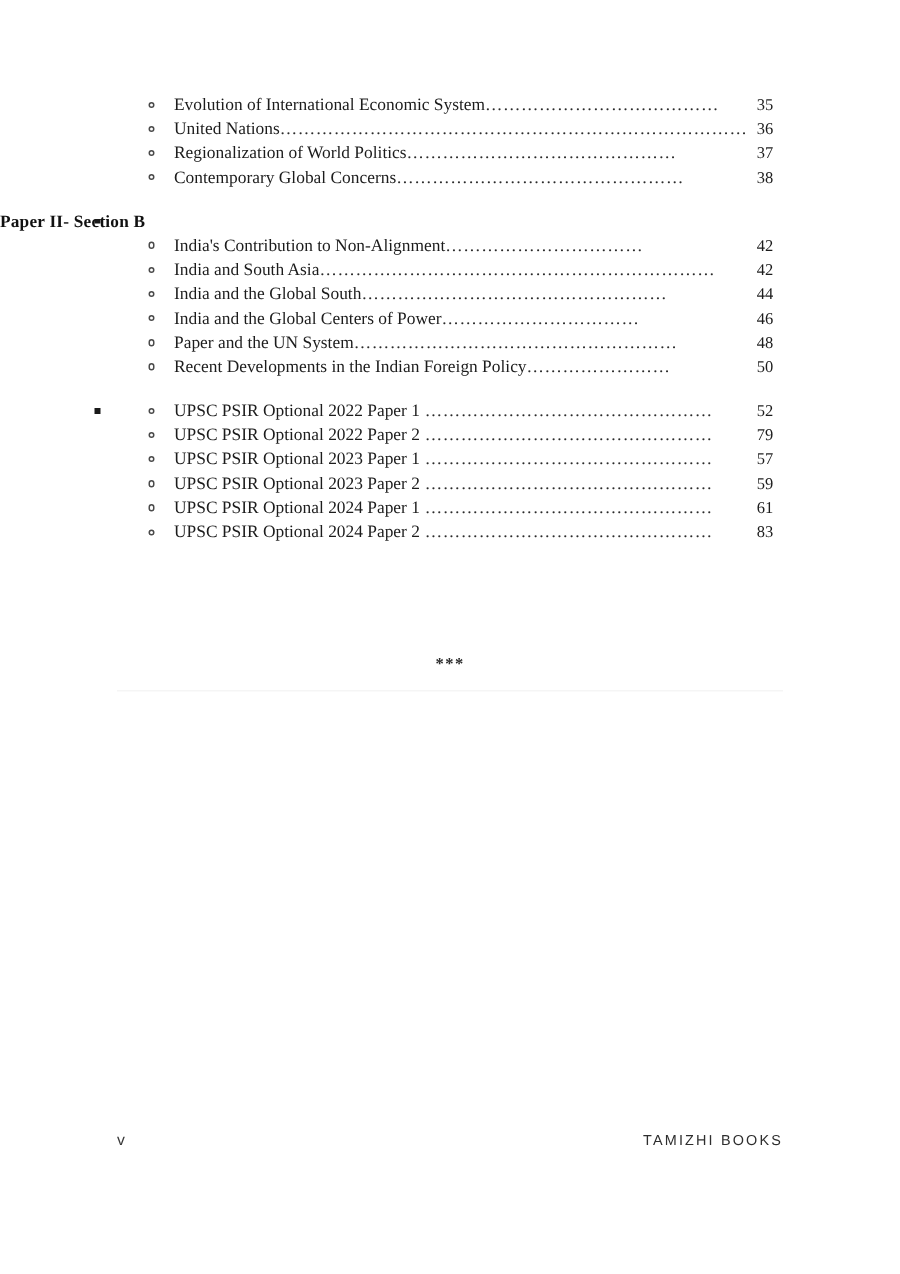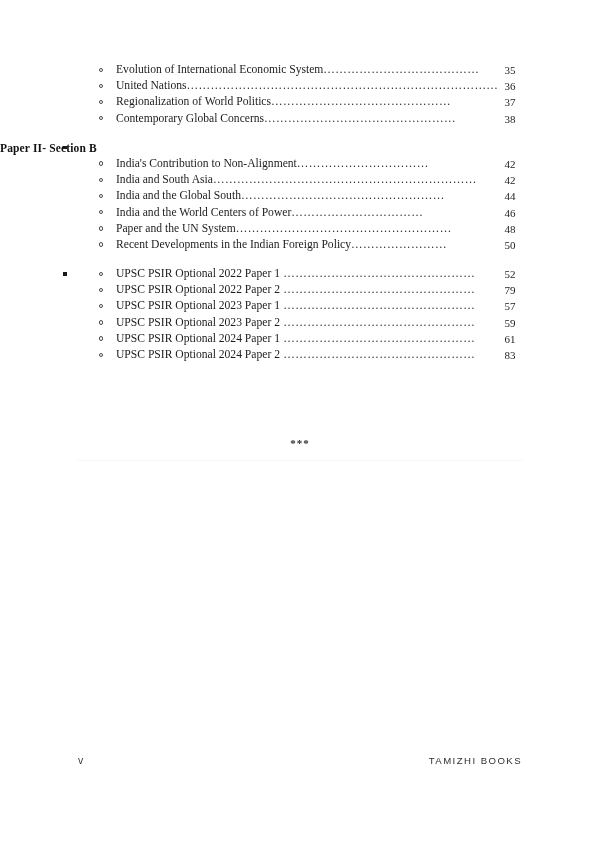--- a/index.html
+++ b/index.html
@@ -195,21 +195,21 @@
         <span class="entry-title">India and South Asia</span><span class="leader">…………………………………………………………</span>
         <span class="page-num">42</span>
       </div>
       <div class="entry">
         <span class="ci-bullet"></span>
         <span class="entry-title">India and the Global South</span><span class="leader">……………………………………………</span>
         <span class="page-num">44</span>
       </div>
       <div class="entry">
         <span class="ci-bullet"></span>
-        <span class="entry-title">India and the World Centers of Power</span><span class="leader">……………………………</span>
+        <span class="entry-title">India and the Global Centers of Power</span><span class="leader">……………………………</span>
         <span class="page-num">46</span>
       </div>
       <div class="entry">
         <span class="ci-bullet"></span>
         <span class="entry-title">Paper and the UN System</span><span class="leader">………………………………………………</span>
         <span class="page-num">48</span>
       </div>
       <div class="entry">
         <span class="ci-bullet"></span>
         <span class="entry-title">Recent Developments in the Indian Foreign Policy</span><span class="leader">……………………</span>

